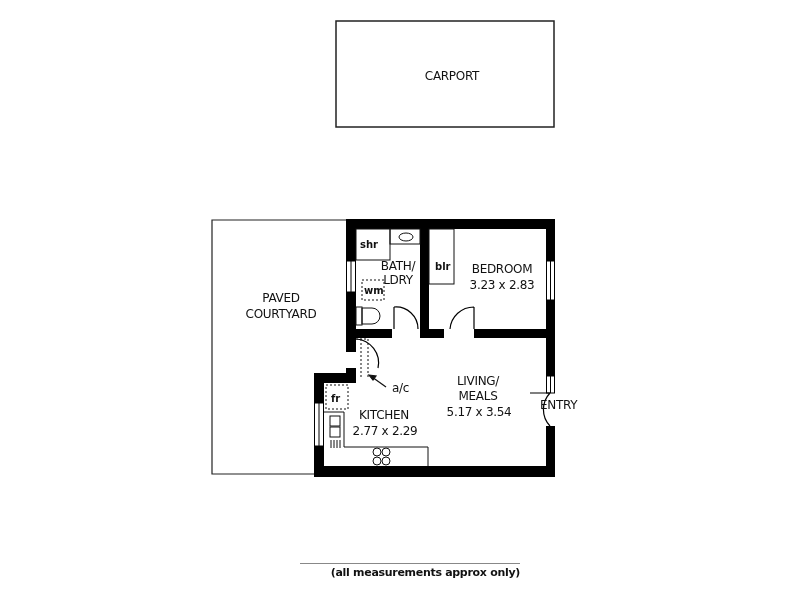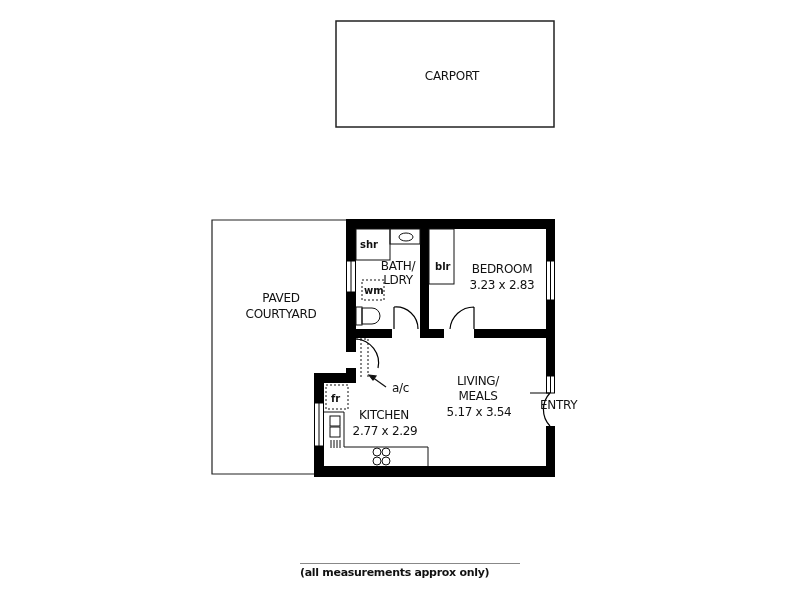--- a/index.html
+++ b/index.html
@@ -1,21 +1,21 @@
 <!DOCTYPE html>
 <html><head>
 <meta charset="utf-8">
 <style>
   html, body { margin:0; padding:0; background:#ffffff; }
   body { width:800px; height:600px; position:relative; overflow:hidden;
          font-family:"DejaVu Sans", sans-serif; }
   svg { position:absolute; left:0; top:0; }
   .lbl { font-family:"DejaVu Sans", sans-serif; font-size:12px; fill:#111; letter-spacing:-0.3px; }
   .lbl-s { font-family:"DejaVu Sans", sans-serif; font-size:10px; fill:#111; font-weight:bold; }
-  .note { position:absolute; left:300px; top:566px; width:220px; text-align:left;
+  .note { position:absolute; left:300px; top:566px; width:220px; text-align:right;
           font-size:11px; font-weight:bold; color:#111; letter-spacing:-0.3px; }
   .note-rule { position:absolute; left:300px; top:563px; width:220px; height:0;
                border-top:1px solid #888; }
 </style>
 </head>
 <body>
 
 <svg width="800" height="600" viewBox="0 0 800 600">
 
   <g>

